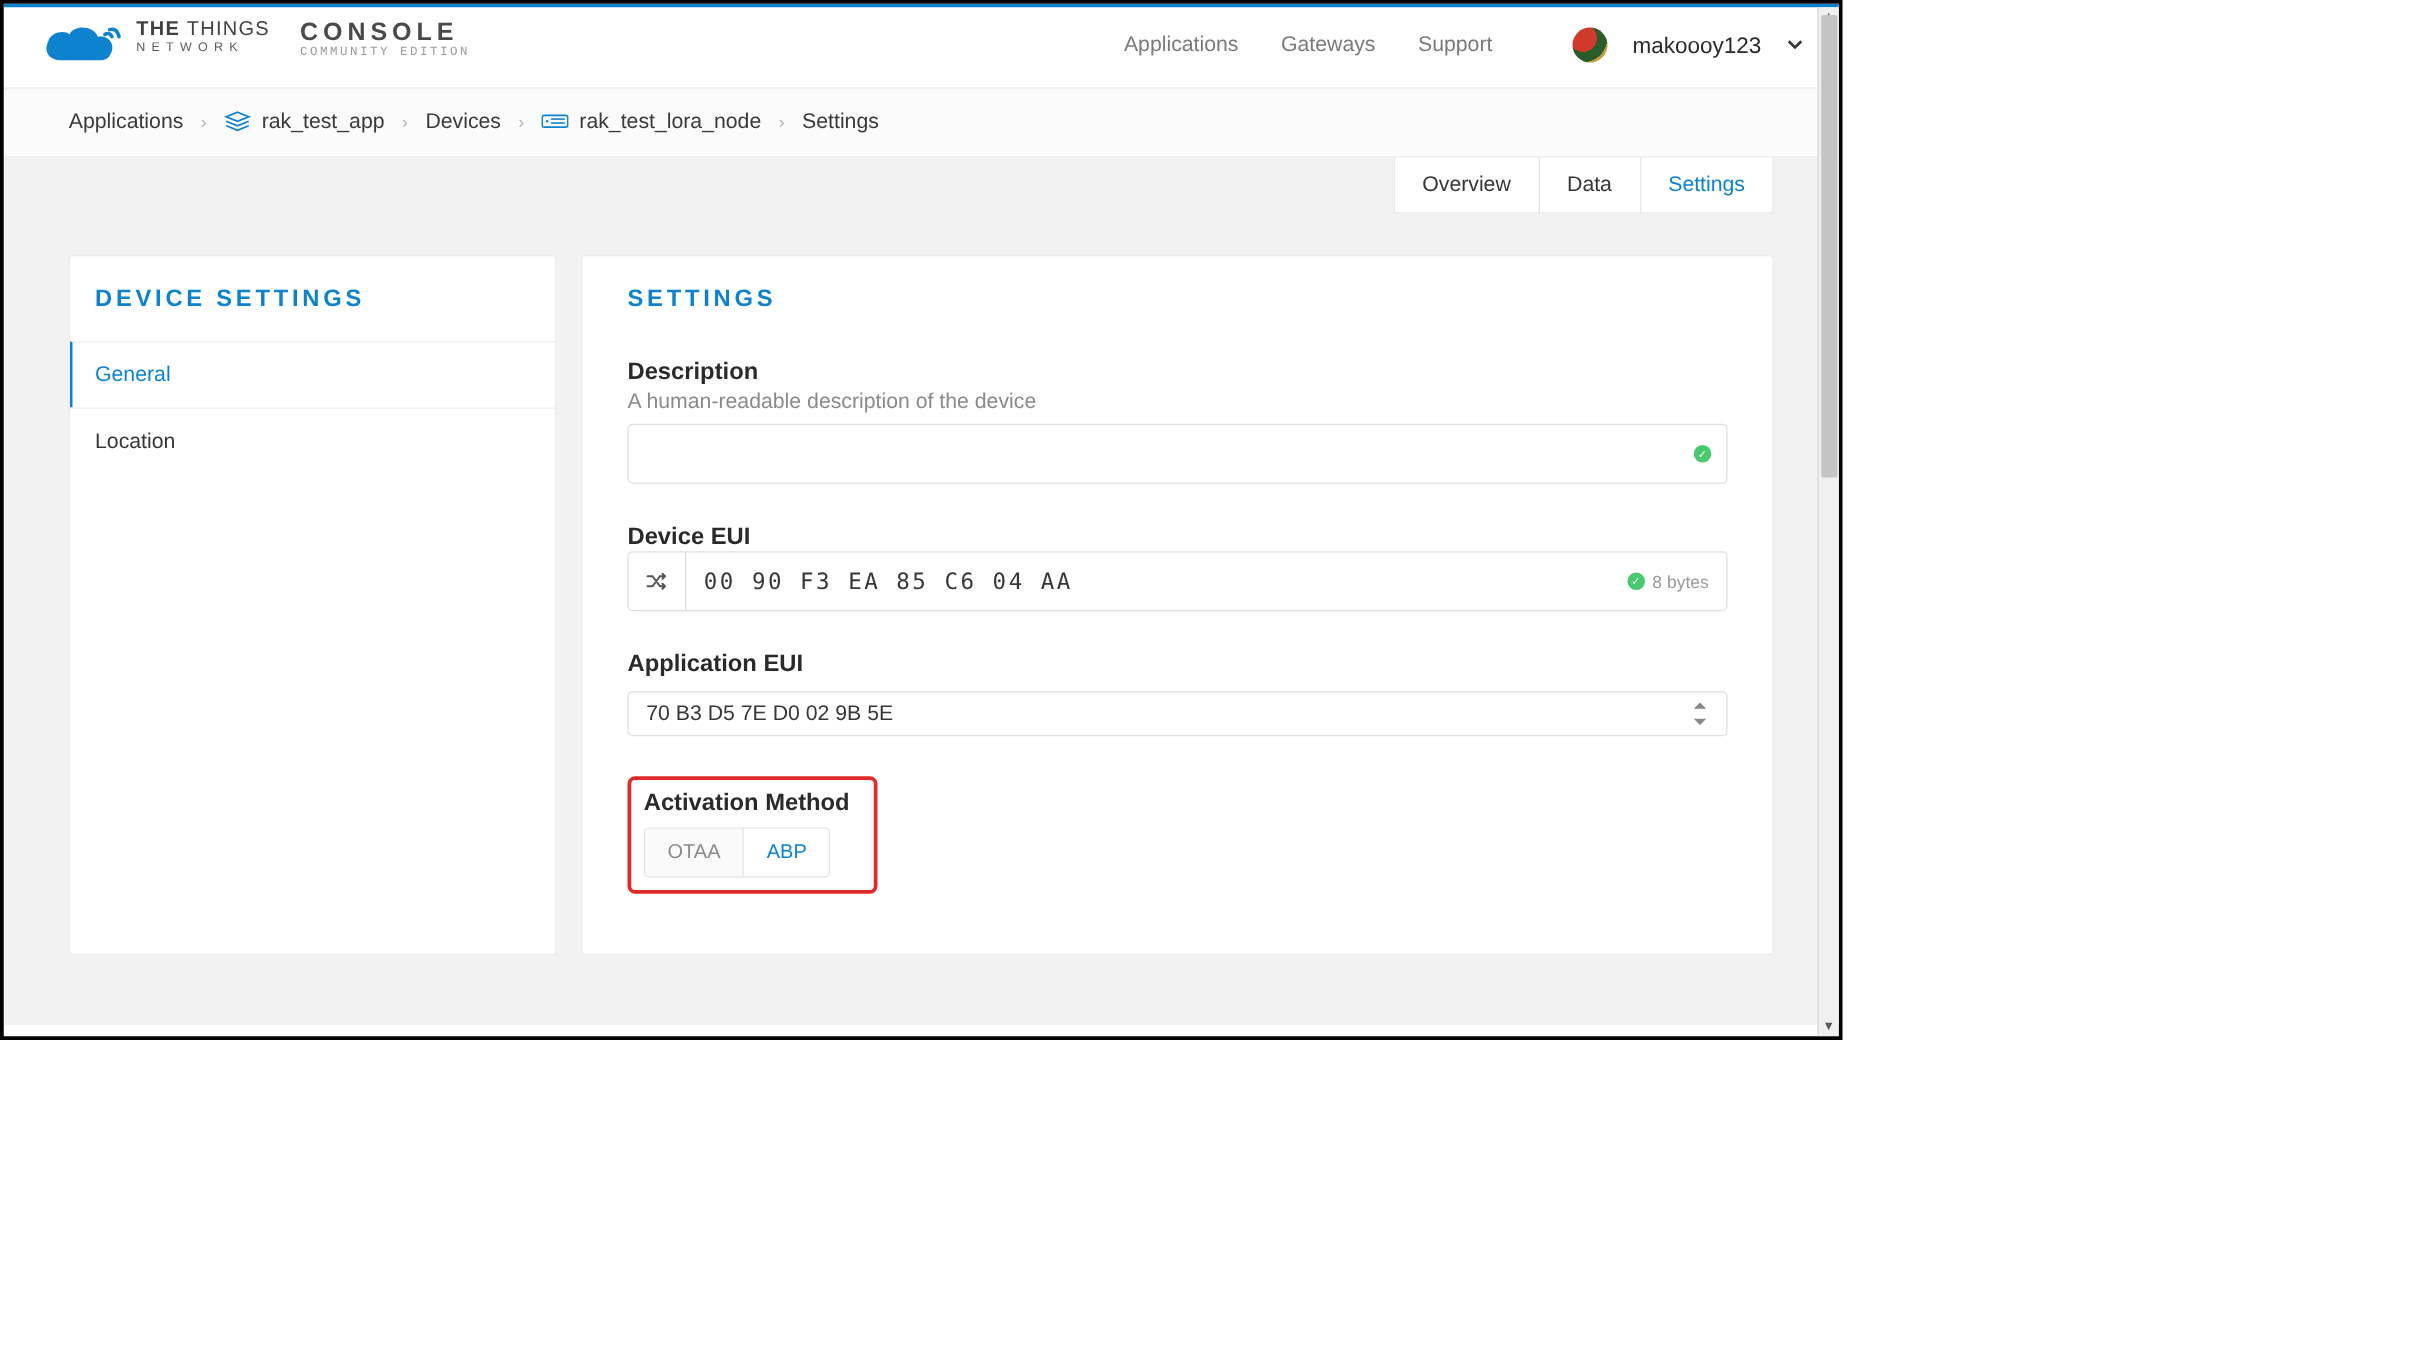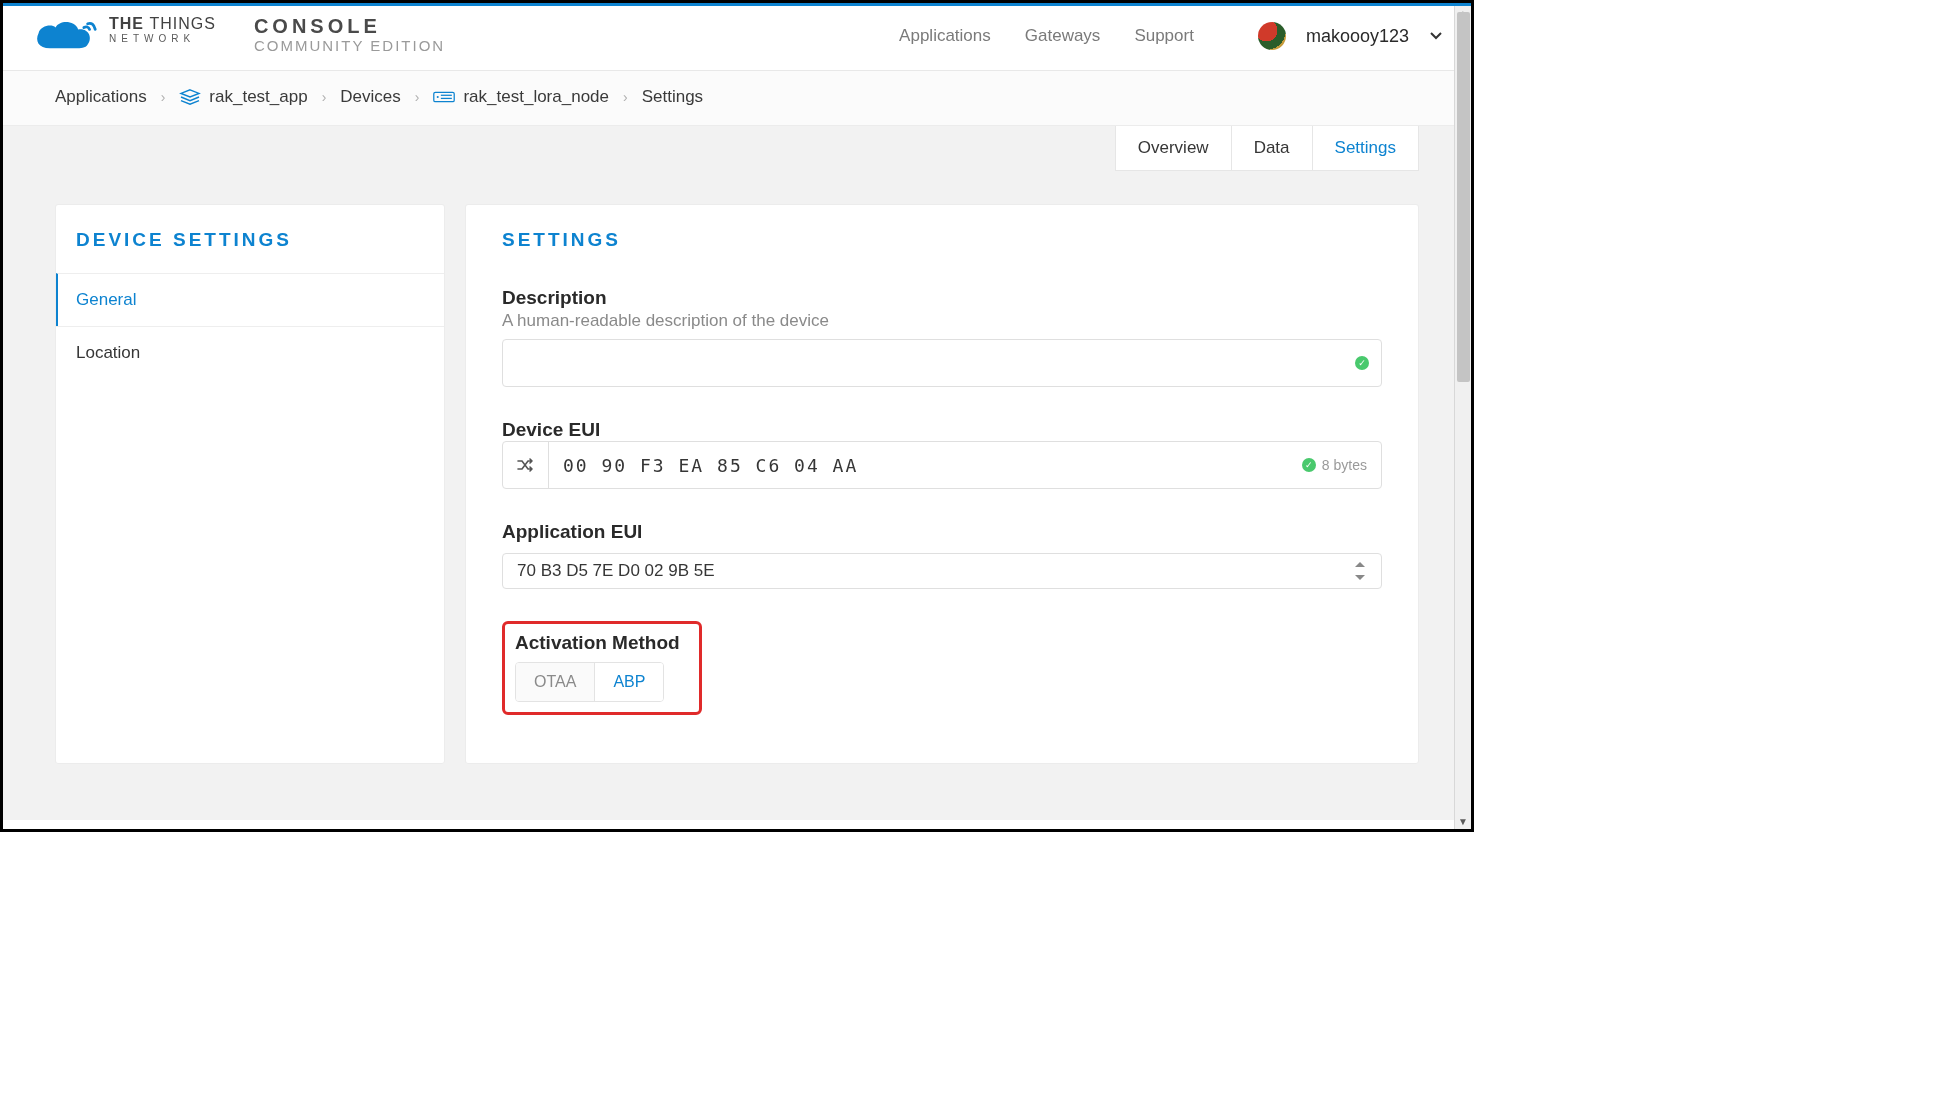--- a/index.html
+++ b/index.html
@@ -28,23 +28,23 @@
 .brand {
   display: flex;
   align-items: flex-start;
   gap: 10px;
 }
 .cloud-icon { width: 68px; height: 40px; }
 .brand-text { line-height: 1; }
 .brand-line1 { font-size: 16px; font-weight: 700; letter-spacing: 1px; color: #424242; }
 .brand-line1 .thin { font-weight: 400; }
 .brand-line2 { font-size: 10px; letter-spacing: 5px; color: #5a5a5a; margin-top:2px; }
-.brand-console { margin-left: 28px; line-height: 1; }
+.brand-console { margin-left: 14px; line-height: 1; }
 .brand-console .c1 { font-size: 20px; font-weight: 600; letter-spacing: 4px; color: #4a4a4a; }
-.brand-console .c2 { font-size: 15px; letter-spacing: 2px; color: #9a9a9a; margin-top: 2px; }
+.brand-console .c2 { font-size: 10px; letter-spacing: 2px; color: #9a9a9a; margin-top: 2px; font-family: Liberation Mono, monospace; }
 .nav {
   display: flex;
   align-items: center;
   gap: 34px;
 }
 .nav a { color: #7a7a7a; font-size: 17px; text-decoration: none; }
 .user {
   display: flex;
   align-items: center;
   gap: 20px;

